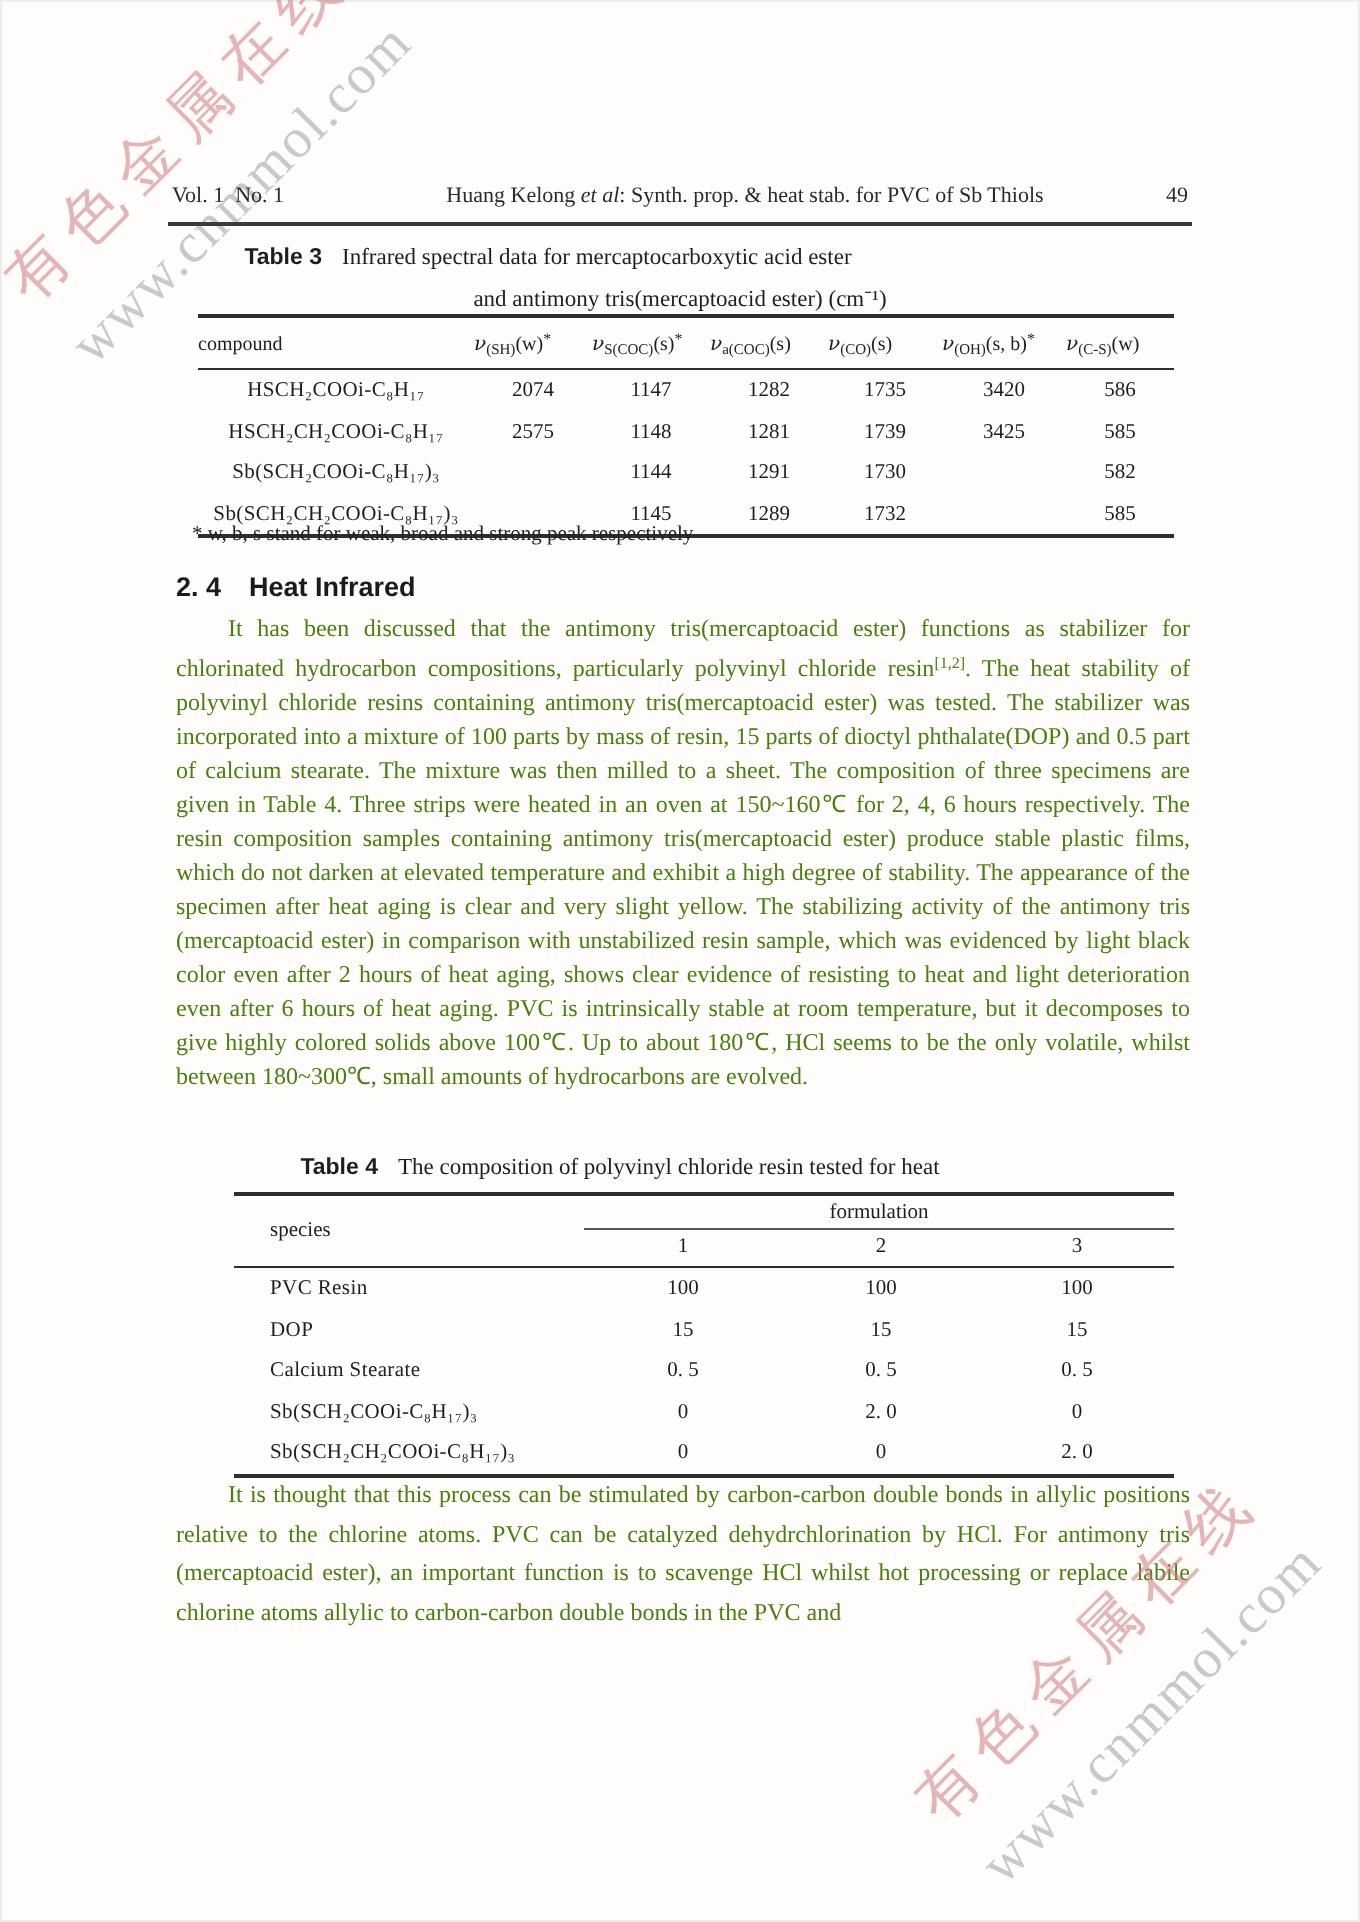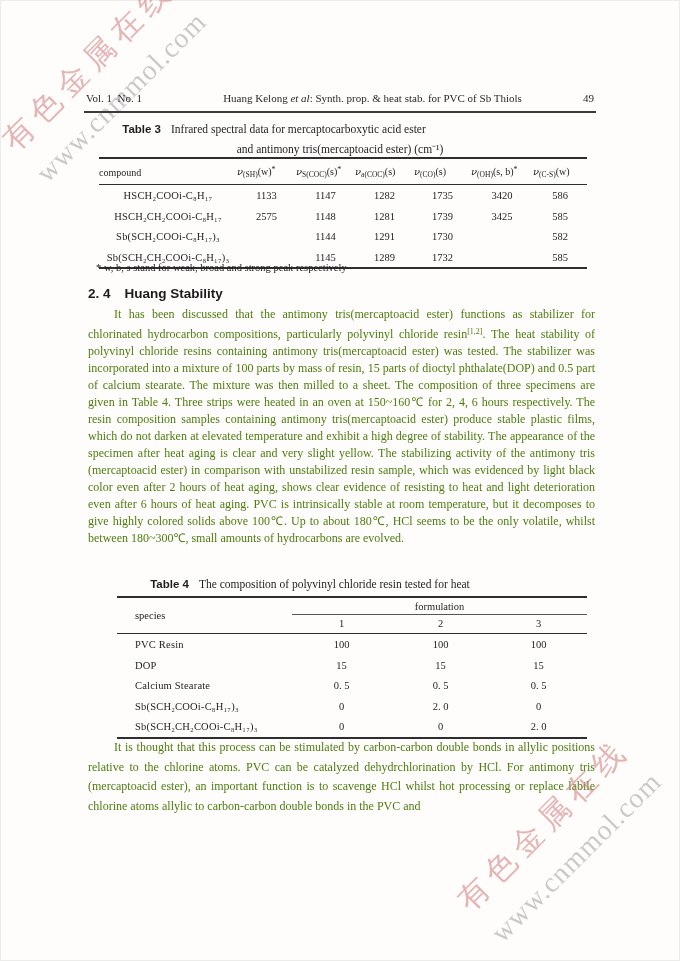--- a/index.html
+++ b/index.html
@@ -136,21 +136,21 @@
         <th><span class="nu">ν</span><sub>S(COC)</sub><span>(s)</span><sup>*</sup></th>
         <th><span class="nu">ν</span><sub>a(COC)</sub><span>(s)</span><sup></sup></th>
         <th><span class="nu">ν</span><sub>(CO)</sub><span>(s)</span><sup></sup></th>
         <th><span class="nu">ν</span><sub>(OH)</sub><span>(s, b)</span><sup>*</sup></th>
         <th><span class="nu">ν</span><sub>(C-S)</sub><span>(w)</span><sup></sup></th>
       </tr>
     </thead>
     <tbody>
       <tr>
         <td class="compound">HSCH₂COOi-C₈H₁₇</td>
-        <td>1133</td>
+        <td>2074</td>
         <td>1147</td>
         <td>1282</td>
         <td>1735</td>
         <td>3420</td>
         <td>586</td>
       </tr>
       <tr>
         <td class="compound">HSCH₂CH₂COOi-C₈H₁₇</td>
         <td>2575</td>
         <td>1148</td>
@@ -176,21 +176,21 @@
         <td>1732</td>
         <td></td>
         <td>585</td>
       </tr>
     </tbody>
   </table>
 
   <div class="t3foot">* w, b, s stand for weak, broad and strong peak respectively</div>
 
   <div class="sec-head">
-    <span class="num">2. 4</span><span>Huang Stability</span>
+    <span class="num">2. 4</span><span>Heat Infrared</span>
   </div>
 
   <div class="para p1"><span class="indent"></span><span>It has been discussed that the antimony tris(mercaptoacid ester) functions as stabilizer for chlorinated hydrocarbon compositions, particularly polyvinyl chloride resin</span><sup>[1,2]</sup><span>. The heat stability of polyvinyl chloride resins containing antimony tris(mercaptoacid ester) was tested. The stabilizer was incorporated into a mixture of 100 parts by mass of resin, 15 parts of dioctyl phthalate(DOP) and 0.5 part of calcium stearate. The mixture was then milled to a sheet. The composition of three specimens are given in Table 4. Three strips were heated in an oven at 150~160℃ for 2, 4, 6 hours respectively. The resin composition samples containing antimony tris(mercaptoacid ester) produce stable plastic films, which do not darken at elevated temperature and exhibit a high degree of stability. The appearance of the specimen after heat aging is clear and very slight yellow. The stabilizing activity of the antimony tris (mercaptoacid ester) in comparison with unstabilized resin sample, which was evidenced by light black color even after 2 hours of heat aging, shows clear evidence of resisting to heat and light deterioration even after 6 hours of heat aging. PVC is intrinsically stable at room temperature, but it decomposes to give highly colored solids above 100℃. Up to about 180℃, HCl seems to be the only volatile, whilst between 180~300℃, small amounts of hydrocarbons are evolved.</span></div>
 
   <div class="t4cap">
     <span class="tbl-label">Table 4</span><span>The composition of polyvinyl chloride resin tested for heat</span>
   </div>
 
   <table class="t4">
     <colgroup>

